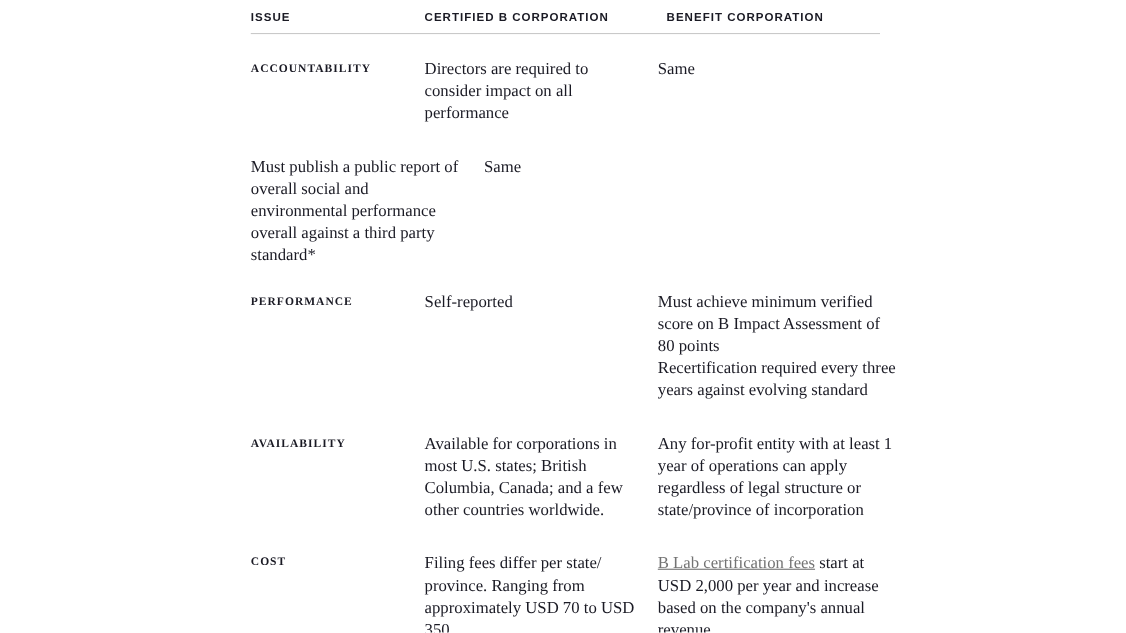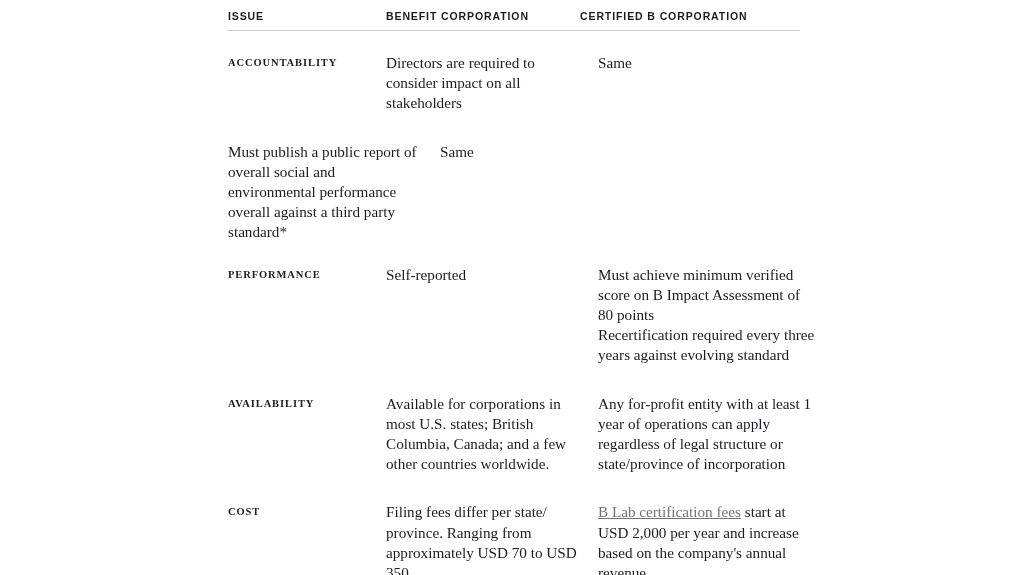--- a/index.html
+++ b/index.html
@@ -90,27 +90,27 @@
   }
 </style>
 </head>
 <body>
 
 <div class="page">
   <div class="table-wrap">
 
     <div class="thead">
       <div class="th col-issue">ISSUE</div>
+      <div class="th col-cbc">CERTIFIED B CORPORATION</div>
       <div class="th col-bc">BENEFIT CORPORATION</div>
-      <div class="th col-cbc">CERTIFIED B CORPORATION</div>
     </div>
 
     <div class="trow row-accountability">
       <div class="row-label col-issue">ACCOUNTABILITY</div>
-      <div class="cell col-bc">Directors are required to consider impact on all stakeholders</div>
+      <div class="cell col-bc">Directors are required to consider impact on all performance</div>
       <div class="cell col-cbc">Same</div>
     </div>
 
     <div class="trow row-transparency">
       <div class="cell col-bc">Must publish a public report of overall social and environmental performance overall against a third party standard*</div>
       <div class="cell col-cbc">Same</div>
     </div>
 
     <div class="trow row-performance">
       <div class="row-label col-issue">PERFORMANCE</div>

